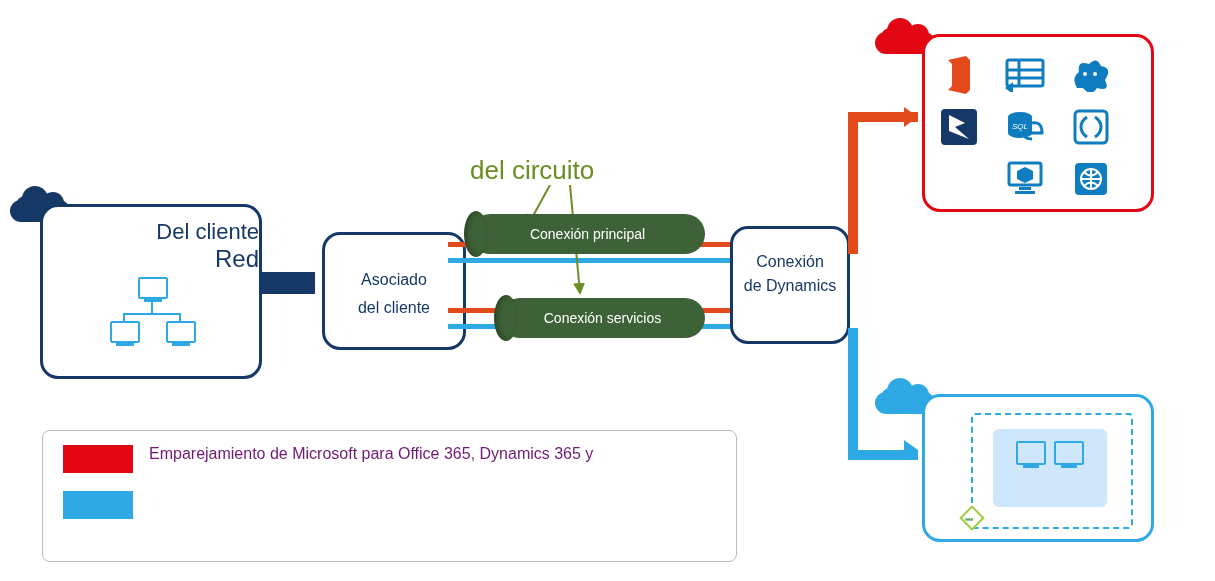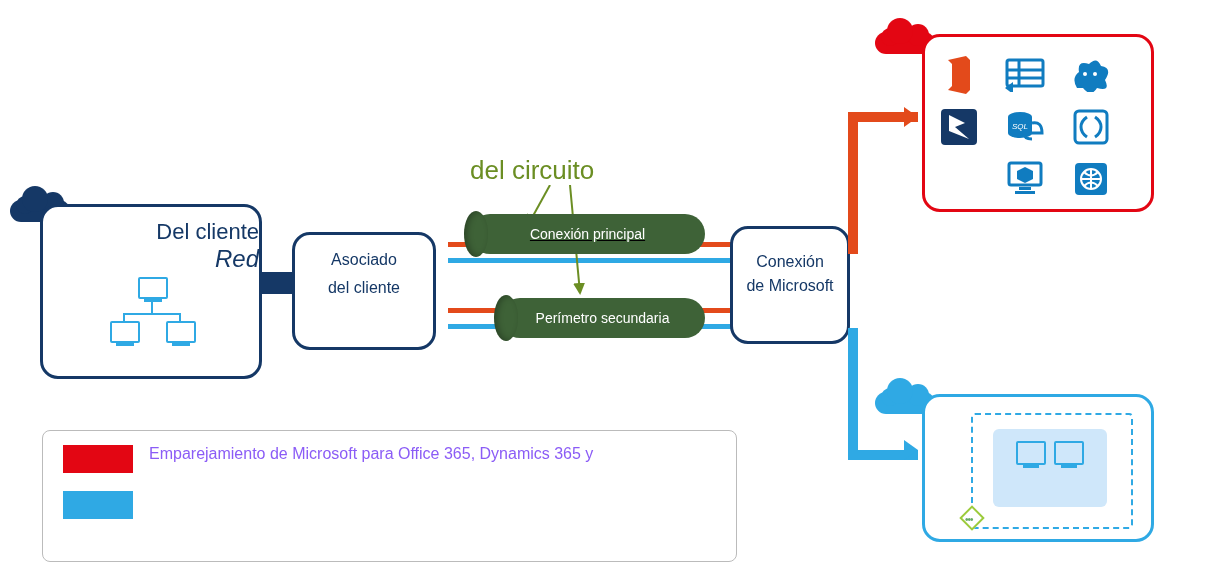--- a/index.html
+++ b/index.html
@@ -38,21 +38,21 @@
 .pipeCap{position:absolute;width:24px;height:46px;background:var(--green);border-radius:50%/50%;top:-3px;box-shadow:inset 3px 0 6px rgba(0,0,0,.3);}
 .pipeLabel{color:#fff;font-size:14px;text-align:center;line-height:40px;white-space:nowrap;}
 
 
 .peerRed{position:absolute;height:5px;background:var(--orange);}
 .peerBlue{position:absolute;height:5px;background:var(--lblue);}
 
 
 .legend{position:absolute;left:42px;top:430px;width:695px;height:132px;border:1px solid #bbb;border-radius:8px;padding:14px 20px;box-sizing:border-box;}
 .swatch{display:inline-block;width:70px;height:28px;vertical-align:top;margin-right:16px;}
-.legend p{margin:0;font-size:16px;color:#8b5cf6;}
+.legend p{margin:0;font-size:16px;color:#701a75;}
 
 
 .icoGrid{position:absolute;left:12px;top:18px;display:grid;grid-template-columns:54px 54px 54px;grid-template-rows:46px 46px 46px;gap:6px 12px;}
 .ico{width:44px;height:40px;display:flex;align-items:center;justify-content:center;}
 
 
 .dashedBox{position:absolute;border:2px dashed var(--lblue);border-radius:4px;}
 .vnetPanel{position:absolute;background:#cfe7fa;border-radius:6px;}
 .miniMon{width:26px;height:20px;border:2px solid var(--lblue);border-radius:2px;display:inline-block;margin:0 2px;position:relative;}
 .miniMon::after{content:"";position:absolute;left:5px;right:5px;bottom:-5px;height:3px;background:var(--lblue);}
@@ -61,65 +61,65 @@
 svg{display:block;}
 </style>
 </head>
 <body>
 
 <div style="position:absolute;left:255px;top:272px;width:60px;height:22px;background:var(--navy);"></div>
 
 <div class="cloud" style="color:var(--navy);left:10px;top:186px;"></div>
 <div class="box" style="left:40px;top:204px;width:222px;height:175px;padding-top:12px;">
   <div class="title">Del cliente</div>
-  <div class="title" style="font-size:24px;font-style:italic;">Red</div>
+  <div class="title" style="font-size:24px;">Red</div>
   <div class="netglyph">
     <div class="mon" style="left:32px;top:0;"></div>
     <div class="mon" style="left:4px;top:44px;"></div>
     <div class="mon" style="left:60px;top:44px;"></div>
     <div class="wire" style="left:45px;top:22px;height:14px;"></div>
     <div class="wire" style="left:17px;top:36px;height:10px;"></div>
     <div class="wire" style="left:73px;top:36px;height:10px;"></div>
     <div class="wire" style="left:17px;top:36px;height:2px;width:58px;"></div>
   </div>
 </div>
 
-<div class="box" style="left:292px;top:232px;width:144px;height:118px;padding-top:16px;">
+<div class="box" style="left:322px;top:232px;width:144px;height:118px;padding-top:36px;">
   <div class="small">Asociado</div>
   <div class="small" style="margin-top:10px;">del cliente</div>
 </div>
 
 <div class="peerRed" style="left:448px;top:242px;width:290px;"></div>
 <div class="peerBlue" style="left:448px;top:258px;width:290px;"></div>
 <div class="peerRed" style="left:448px;top:308px;width:290px;"></div>
 <div class="peerBlue" style="left:448px;top:324px;width:290px;"></div>
 
 <div class="title olive" style="position:absolute;left:470px;top:155px;font-size:26px;">del circuito</div>
 <svg style="position:absolute;left:520px;top:185px;" width="120" height="130">
   <defs>
       <marker id="ah" markerWidth="6" markerHeight="6" refX="5" refY="3" orient="auto">
         <path d="M0,0 L6,3 L0,6 Z" fill="#6B8E23"></path>
       </marker>
     </defs>
   <line x1="30" y1="0" x2="8" y2="40" stroke="#6B8E23" stroke-width="2" marker-end="url(#ah)"></line>
   <line x1="50" y1="0" x2="60" y2="108" stroke="#6B8E23" stroke-width="2" marker-end="url(#ah)"></line>
 </svg>
 
-<div class="pipe" style="left:470px;top:214px;width:235px;text-decoration:underline;">
+<div class="pipe" style="left:470px;top:214px;width:235px;">
   <div class="pipeCap" style="left:-6px;"></div>
   <div class="pipeLabel">Conexión principal</div>
 </div>
 <div class="pipe" style="left:500px;top:298px;width:205px;">
   <div class="pipeCap" style="left:-6px;"></div>
-  <div class="pipeLabel">Perímetro secundaria</div>
+  <div class="pipeLabel">Conexión servicios</div>
 </div>
 
 <div class="box" style="left:730px;top:226px;width:120px;height:118px;padding-top:24px;">
   <div class="small">Conexión</div>
-  <div class="small" style="margin-top:6px;">de Microsoft</div>
+  <div class="small" style="margin-top:6px;">de Dynamics</div>
 </div>
 
 <div style="position:absolute;left:848px;top:112px;width:60px;height:132px;border-left:10px solid var(--orange);border-top:10px solid var(--orange);"></div>
 <div style="position:absolute;left:904px;top:107px;width:0;height:0;border-top:10px solid transparent;border-bottom:10px solid transparent;border-left:14px solid var(--orange);"></div>
 
 <div style="position:absolute;left:848px;top:328px;width:60px;height:122px;border-left:10px solid var(--lblue);border-bottom:10px solid var(--lblue);"></div>
 <div style="position:absolute;left:904px;top:440px;width:0;height:0;border-top:10px solid transparent;border-bottom:10px solid transparent;border-left:14px solid var(--lblue);"></div>
 
 <div class="cloud" style="color:var(--red);left:875px;top:18px;"></div>
 <div class="box red-box" style="left:922px;top:34px;width:232px;height:178px;font-style:italic;">

